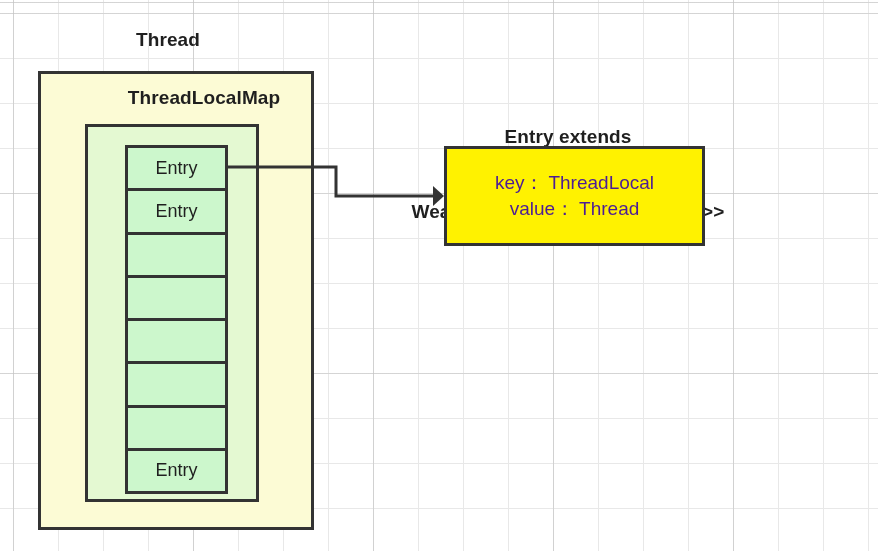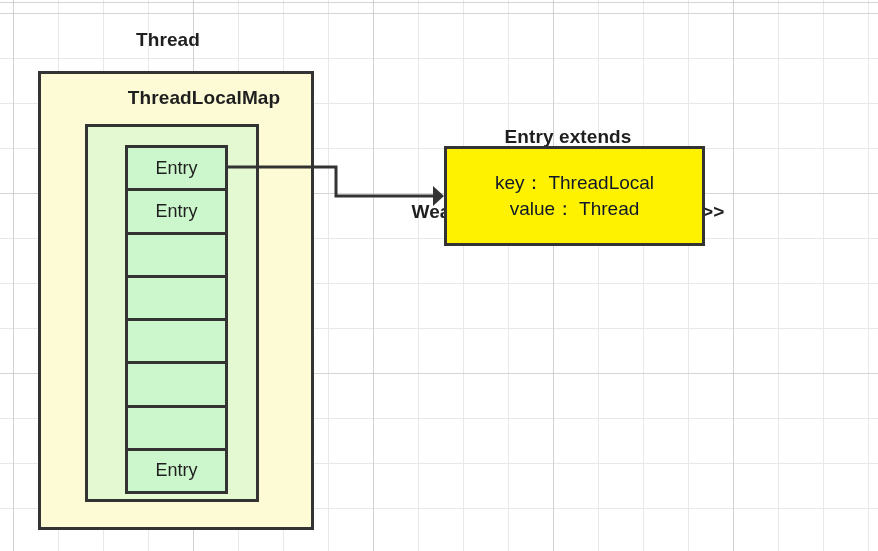--- a/index.html
+++ b/index.html
@@ -131,21 +131,21 @@
     height: 100px;
     background: #FFF200;
     border: 3px solid #333333;
     box-sizing: border-box;
     display: flex;
     flex-direction: column;
     align-items: center;
     justify-content: center;
   }
   #entry-detail-box .line {
-    color: #0f172a;
+    color: #4c1d95;
     font-size: 19px;
     line-height: 26px;
     white-space: pre;
     text-align: center;
   }
 
   
   #connector {
     position: absolute;
     left: 0;

